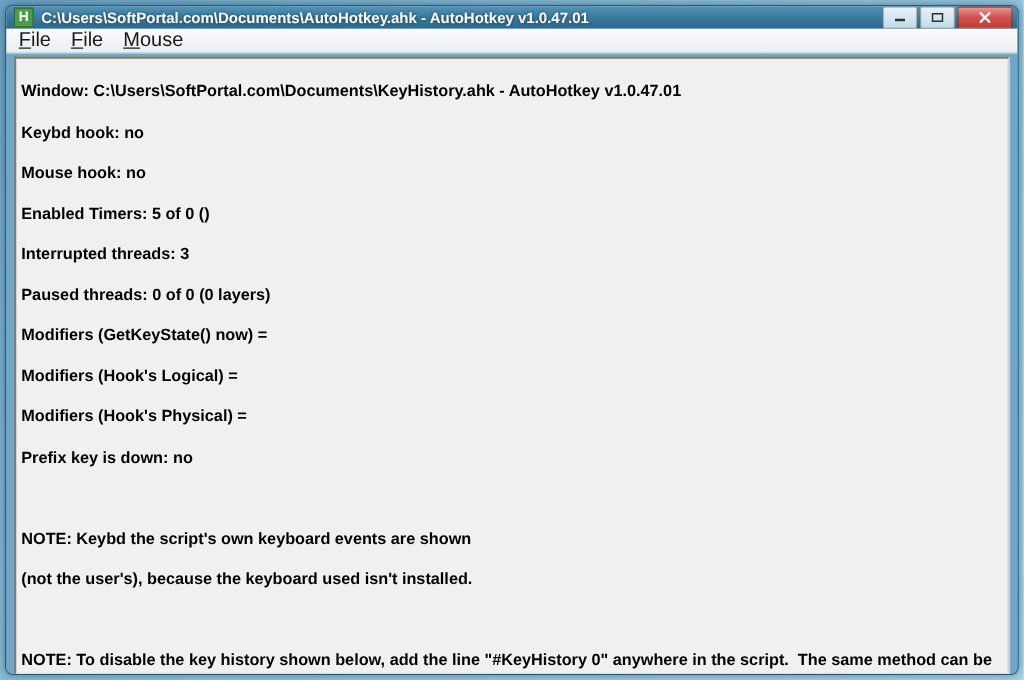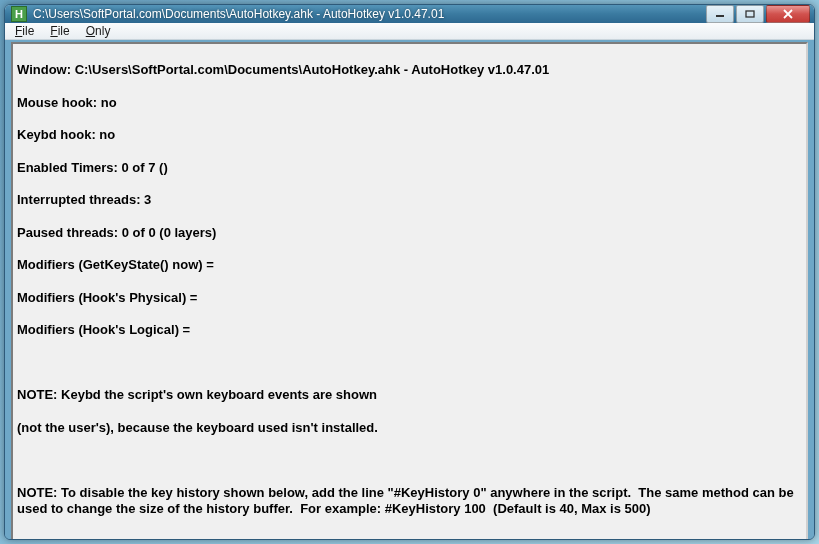--- a/index.html
+++ b/index.html
@@ -51,20 +51,21 @@
     flex-shrink: 0;
   }
   .title-text {
     color: #fff;
     font-size: 12px;
     flex: 1;
     white-space: nowrap;
     overflow: hidden;
     text-overflow: ellipsis;
     text-shadow: 0 0 3px rgba(0,0,0,0.5);
+    font-weight: bold;
   }
   .win-controls {
     display: flex;
     gap: 2px;
     margin-left: 4px;
   }
   .win-btn {
     width: 28px;
     height: 18px;
     border-radius: 2px;
@@ -85,21 +86,21 @@
     color: #fff;
   }
   .win-btn svg { display: block; }
   .menubar {
     height: 20px;
     background: linear-gradient(180deg, #fbfcfd 0%, #e9eef2 100%);
     display: flex;
     align-items: center;
     border-bottom: 1px solid #c9d4db;
     padding: 0 2px;
-    font-size: 12px;
+    font-size: 16px;
   }
   .menu-item {
     padding: 1px 8px;
     color: #1a1a1a;
     cursor: default;
   }
   .menu-item:first-letter { text-decoration: underline; }
   .client {
     flex: 1;
     background: #6ea7c7;
@@ -143,34 +144,35 @@
         <svg width="12" height="10" viewBox="0 0 12 10">
             <path d="M2 1 L10 9 M10 1 L2 9" stroke="#fff" stroke-width="1.8"></path>
           </svg>
       </div>
     </div>
   </div>
 
   <div class="menubar">
     <span class="menu-item">File</span>
     <span class="menu-item">File</span>
-    <span class="menu-item">Only</span>
+    <span class="menu-item">Mouse</span>
   </div>
 
   <div class="client">
     <div class="text-area">
-<span class="row">Window: C:\Users\SoftPortal.com\Documents\AutoHotkey.ahk - AutoHotkey v1.0.47.01</span>
+<span class="row">Window: C:\Users\SoftPortal.com\Documents\KeyHistory.ahk - AutoHotkey v1.0.47.01</span>
+<span class="row">Keybd hook: no</span>
 <span class="row">Mouse hook: no</span>
-<span class="row">Keybd hook: no</span>
-<span class="row">Enabled Timers: 0 of 7 ()</span>
+<span class="row">Enabled Timers: 5 of 0 ()</span>
 <span class="row">Interrupted threads: 3</span>
 <span class="row">Paused threads: 0 of 0 (0 layers)</span>
 <span class="row">Modifiers (GetKeyState() now) =</span>
+<span class="row">Modifiers (Hook's Logical) =</span>
 <span class="row">Modifiers (Hook's Physical) =</span>
-<span class="row">Modifiers (Hook's Logical) =</span>
+<span class="row">Prefix key is down: no</span>
 <span class="row">&nbsp;</span>
 <span class="row">NOTE: Keybd the script's own keyboard events are shown</span>
 <span class="row">(not the user's), because the keyboard used isn't installed.</span>
 <span class="row">&nbsp;</span>
 <span class="row">NOTE: To disable the key history shown below, add the line "#KeyHistory 0" anywhere in the script.  The same method can be used to change the size of the history buffer.  For example: #KeyHistory 100  (Default is 40, Max is 500)</span>
 
 
 
 
 

